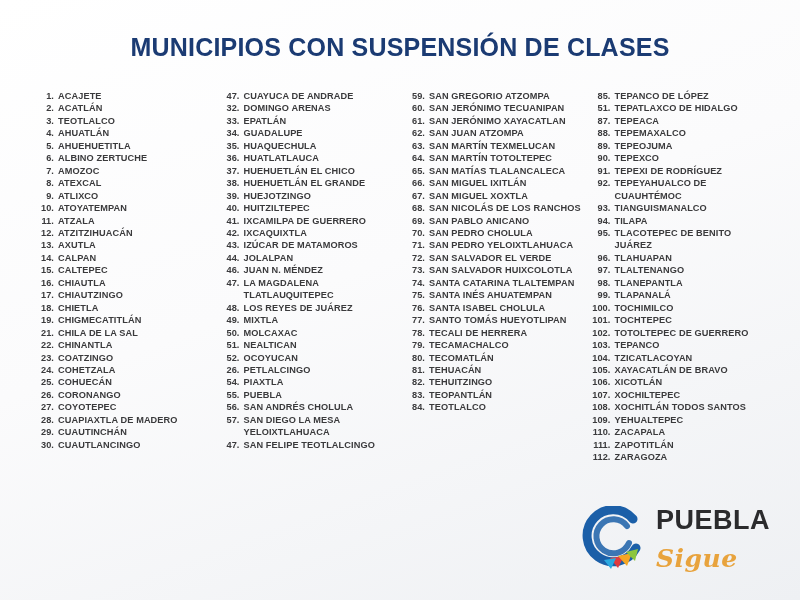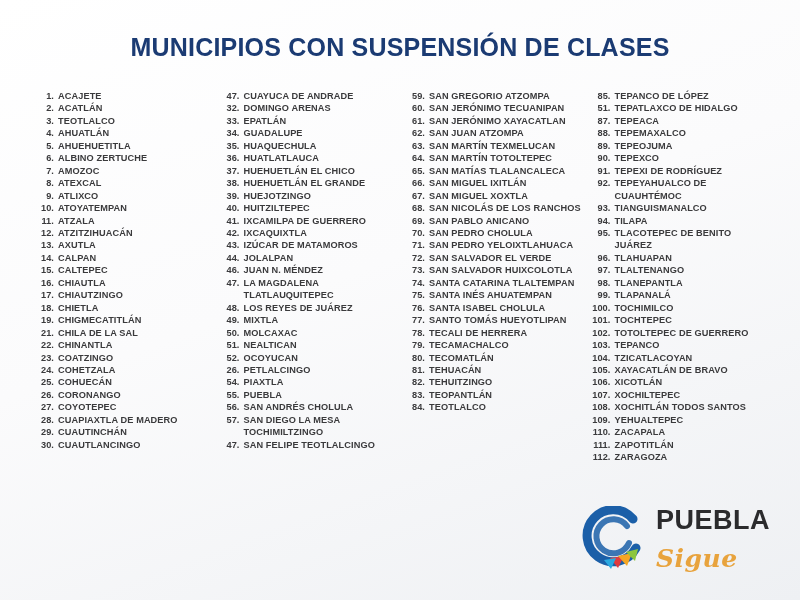--- a/index.html
+++ b/index.html
@@ -327,21 +327,21 @@
           <li>
             <span class="num">55.</span>
             <span class="nm">PUEBLA</span>
           </li>
           <li>
             <span class="num">56.</span>
             <span class="nm">SAN ANDRÉS CHOLULA</span>
           </li>
           <li>
             <span class="num">57.</span>
-            <span class="nm">SAN DIEGO LA MESA TOCHIMILTZINGO</span>
+            <span class="nm">SAN DIEGO LA MESA YELOIXTLAHUACA</span>
           </li>
           <li>
             <span class="num">47.</span>
             <span class="nm">SAN FELIPE TEOTLALCINGO</span>
           </li>
         </ol>
     </div>
     <div class="col">
       <ol>
           <li>

